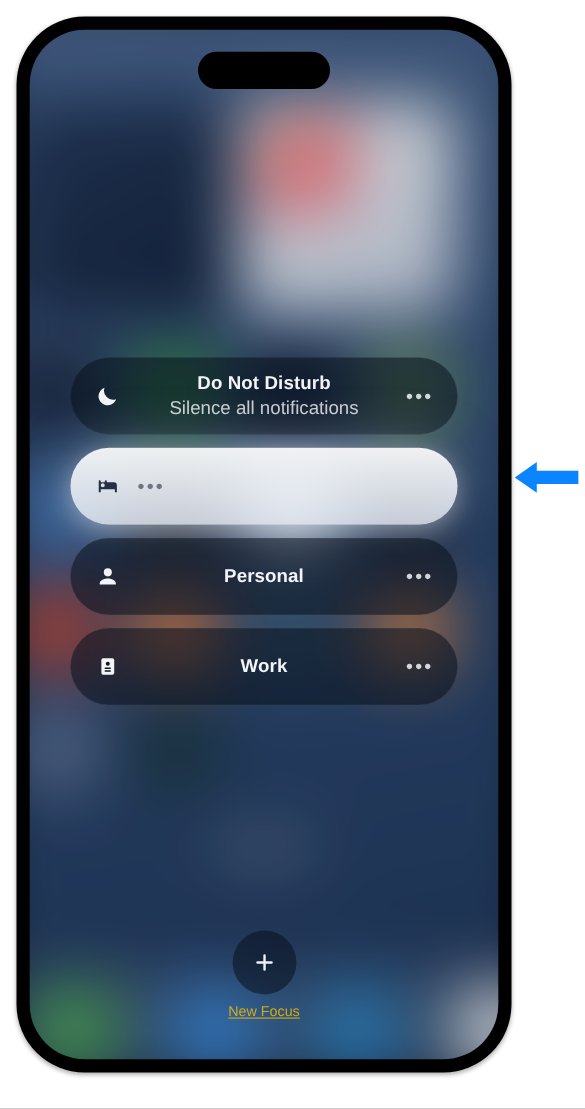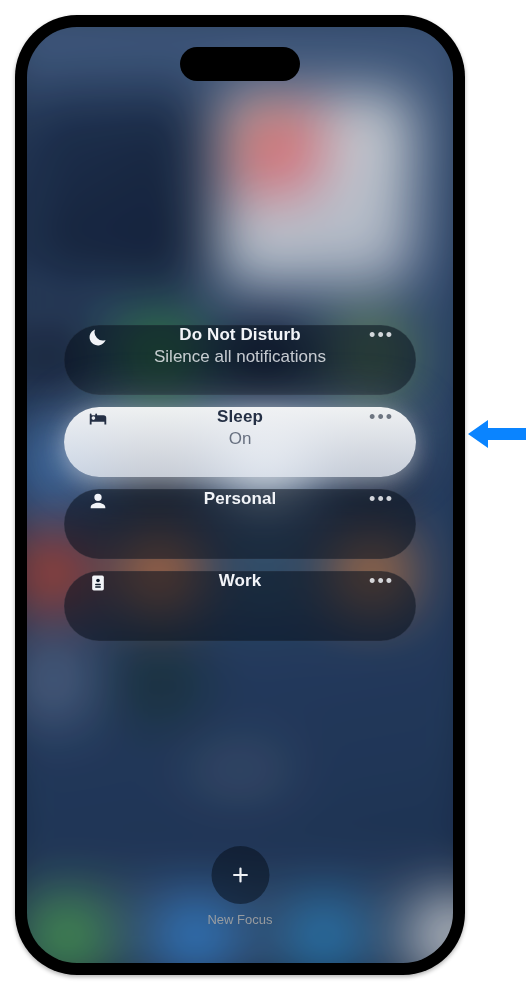--- a/index.html
+++ b/index.html
@@ -107,20 +107,21 @@
       margin-top: 298px;
       width: 352px;
       display: flex;
       flex-direction: column;
       gap: 12px;
     }
     .mode {
       height: 70px;
       border-radius: 35px;
       display: flex;
+      align-items: center;
       padding: 0 22px;
       gap: 16px;
       background: rgba(8,16,30,.55);
       box-shadow: inset 0 0 0 0.5px rgba(255,255,255,.06);
     }
     .mode.active {
       background: linear-gradient(180deg, rgba(255,255,255,.92), rgba(235,240,248,.82));
       color: #253045;
       box-shadow: 0 6px 22px rgba(255,255,255,.35),
                   0 0 50px rgba(230,240,255,.35);
@@ -145,21 +146,21 @@
       flex-direction: column;
       align-items: center;
       gap: 8px;
     }
     .plus-btn {
       width: 58px; height: 58px; border-radius: 29px;
       background: rgba(8,16,30,.55);
       display:flex;align-items:center;justify-content:center;
       color:#eef1f6;
     }
-    .new-focus .label { font-size: 13px; color:#a3a3a3; opacity:.9; }
+    .new-focus .label { font-size: 13px; color:#eab308; opacity:.9;text-decoration:underline; }
 
     
     .arrow {
       position: absolute;
       left: 468px;
       top: 418px;
       z-index: 60;
     }
     .arrow svg { display:block; }
   </style>
@@ -226,24 +227,20 @@
           </div>
           <span class="more">•••</span>
         </div>
 
         <div class="mode active">
           <span class="icon">
             <svg viewBox="0 0 24 24" width="22" height="22" fill="currentColor">
               <path d="M3 7v11h2v-3h14v3h2v-7a3 3 0 0 0-3-3h-7V7a1 1 0 1 0-2 0v1H5V7a1 1 0 1 0-2 0zm4 2a2 2 0 1 1 0 4 2 2 0 0 1 0-4z"></path>
             </svg>
           </span>
-          <div class="text">
-            <div class="title">Sleep</div>
-            <div class="sub">On</div>
-          </div>
           <span class="more">•••</span>
         </div>
 
         <div class="mode">
           <span class="icon">
             <svg viewBox="0 0 24 24" width="22" height="22" fill="currentColor">
               <path d="M12 12a4 4 0 1 0-4-4 4 4 0 0 0 4 4zm0 2c-3.3 0-8 1.7-8 5v1h16v-1c0-3.3-4.7-5-8-5z"></path>
             </svg>
           </span>
           <div class="text">

